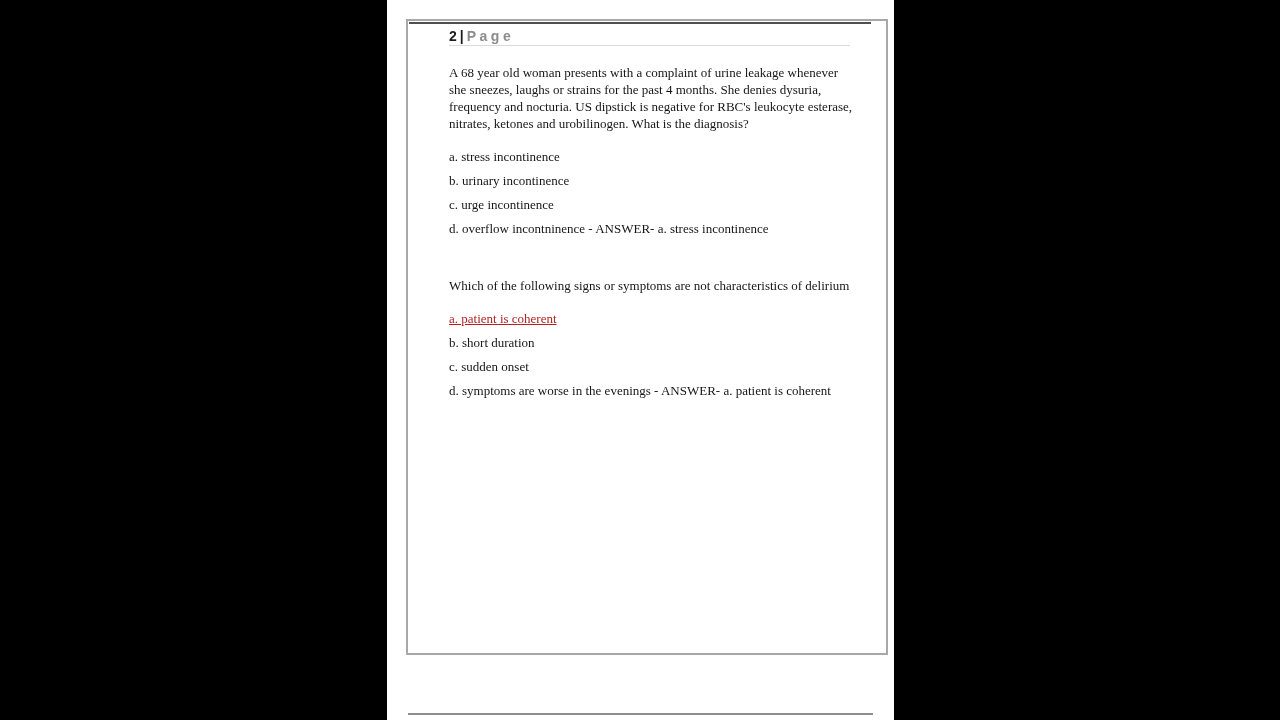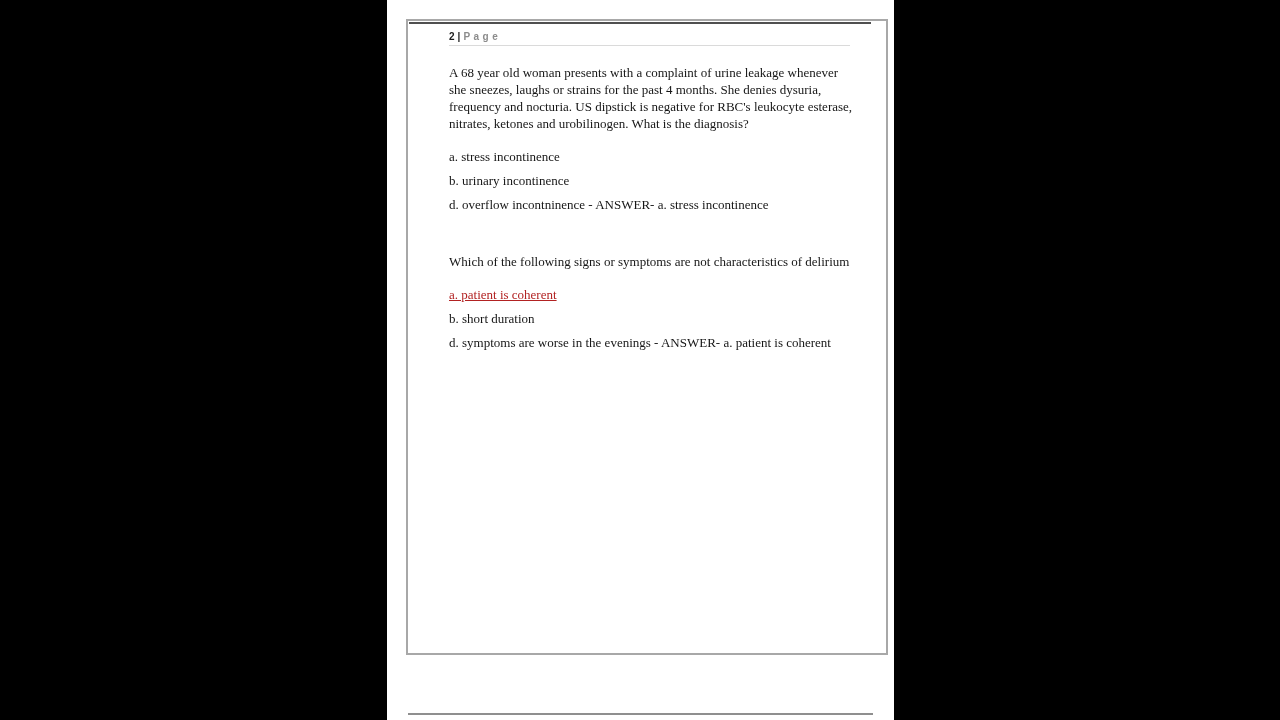--- a/index.html
+++ b/index.html
@@ -42,21 +42,21 @@
     position: absolute;
     left: 0; top: 0; right: 0; bottom: 0;
     padding: 7px 28px 0 41px;
     font-size: 13px;
     line-height: 17px;
     color: #161616;
   }
 
   .header-row {
     font-family: "Liberation Sans", sans-serif;
-    font-size: 10px;
+    font-size: 14px;
     font-weight: bold;
     height: 13px;
     white-space: nowrap;
   }
   .hdr-num { color: #1c1c1c; }
   .hdr-sep { color: #1c1c1c; margin: 0 3px; }
   .hdr-label { color: #8c8c8c; letter-spacing: 3.5px; }
   .header-hr {
     width: 401px;
     border: none;
@@ -94,29 +94,31 @@
     <div class="header-row">
       <span class="hdr-num">2</span><span class="hdr-sep">|</span><span class="hdr-label">Page</span>
     </div>
     <hr class="header-hr">
 
     <div class="qblock">
       <p class="stem first">A 68 year old woman presents with a complaint of urine leakage whenever she sneezes, laughs or strains for the past 4 months. She denies dysuria, frequency and nocturia. US dipstick is negative for RBC's leukocyte esterase, nitrates, ketones and urobilinogen. What is the diagnosis?</p>
       <div class="options">
         <p class="option">a. stress incontinence</p>
         <p class="option">b. urinary incontinence</p>
+        <p class="option">c. urge incontinence</p>
         <p class="option">d. overflow incontninence - ANSWER- a. stress incontinence</p>
       </div>
     </div>
 
     <div class="qblock">
       <p class="stem">Which of the following signs or symptoms are not characteristics of delirium</p>
       <div class="options">
         <p class="option highlighted">a. patient is coherent</p>
         <p class="option">b. short duration</p>
+        <p class="option">c. sudden onset</p>
         <p class="option">d. symptoms are worse in the evenings - ANSWER- a. patient is coherent</p>
       </div>
     </div>
 
 
   </div>
 </div>
 
 <div class="next-page-rule"></div>
 

